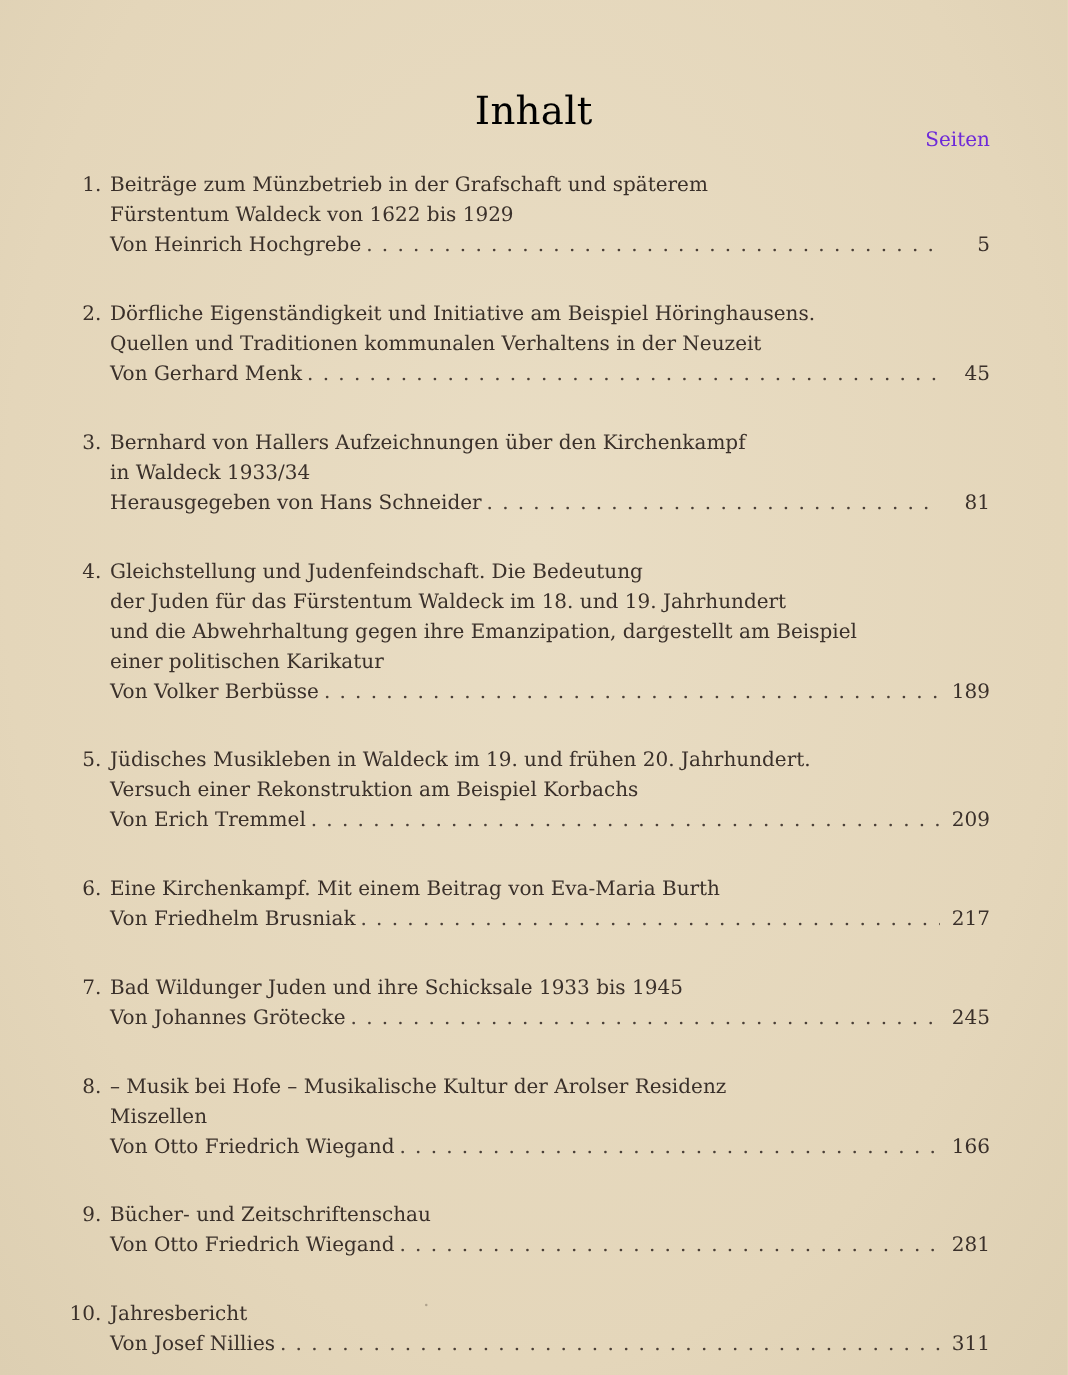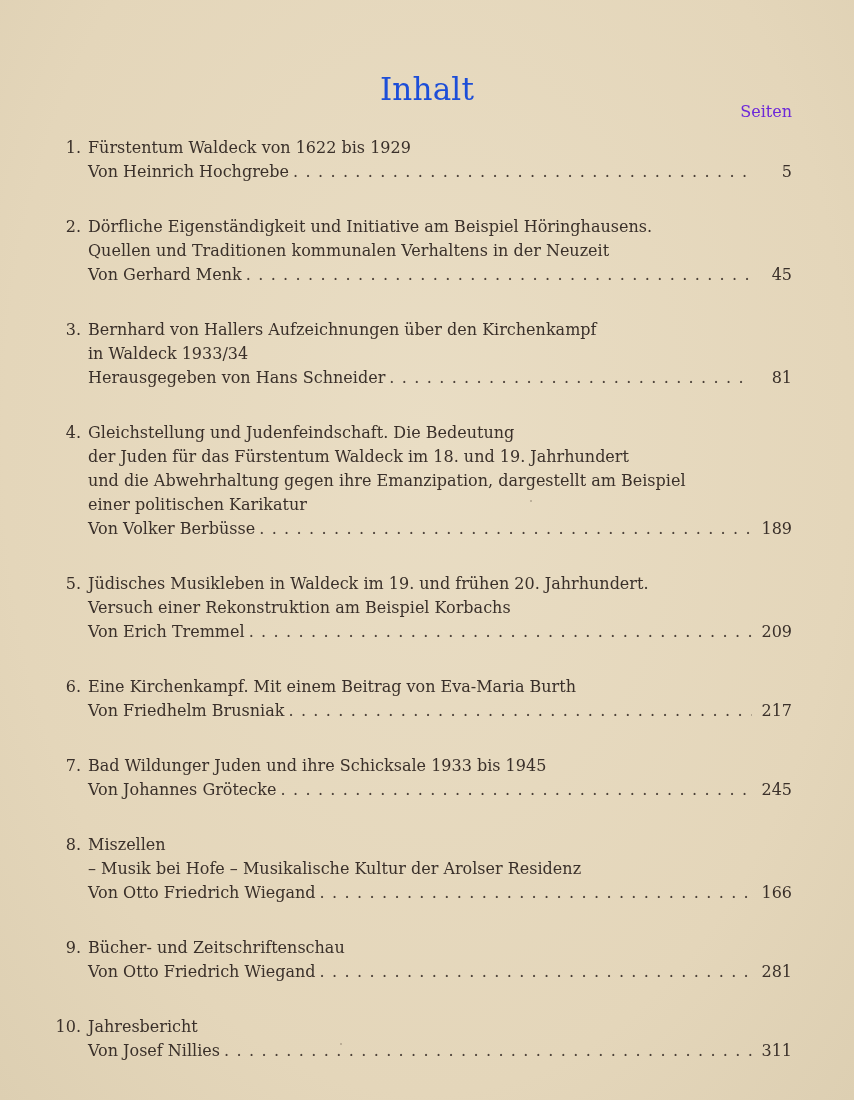--- a/index.html
+++ b/index.html
@@ -24,21 +24,21 @@
   }
   .title {
     position: absolute;
     top: 50px;
     left: 0;
     width: 854px;
     text-align: center;
     font-size: 31px;
     font-weight: normal;
     letter-spacing: 0.2px;
-    color: #1d4ed8;
+    color: #000000;
   }
   .seiten {
     position: absolute;
     top: 102px;
     right: 62px;
     font-size: 16px;
     color: #6d28d9;
   }
   .toc {
     position: absolute;
@@ -108,20 +108,21 @@
 <body>
 
 <div class="page">
   <h1 class="title">Inhalt</h1>
   <div class="seiten">Seiten</div>
 
   <div class="toc">
 
     <div class="entry">
       <span class="num">1.</span>
+      <div class="line">Beiträge zum Münzbetrieb in der Grafschaft und späterem</div>
       <div class="line">Fürstentum Waldeck von 1622 bis 1929</div>
       <div class="author-line">
         <span class="author">Von Heinrich Hochgrebe</span>
         <span class="leader"></span>
         <span class="page-no">5</span>
       </div>
     </div>
 
     <div class="entry">
       <span class="num">2.</span>
@@ -184,22 +185,22 @@
       <div class="line">Bad Wildunger Juden und ihre Schicksale 1933 bis 1945</div>
       <div class="author-line">
         <span class="author">Von Johannes Grötecke</span>
         <span class="leader"></span>
         <span class="page-no">245</span>
       </div>
     </div>
 
     <div class="entry">
       <span class="num">8.</span>
+      <div class="line">– Musik bei Hofe – Musikalische Kultur der Arolser Residenz</div>
       <div class="line">Miszellen</div>
-      <div class="line">– Musik bei Hofe – Musikalische Kultur der Arolser Residenz</div>
       <div class="author-line">
         <span class="author">Von Otto Friedrich Wiegand</span>
         <span class="leader"></span>
         <span class="page-no">166</span>
       </div>
     </div>
 
     <div class="entry">
       <span class="num">9.</span>
       <div class="line">Bücher- und Zeitschriftenschau</div>

